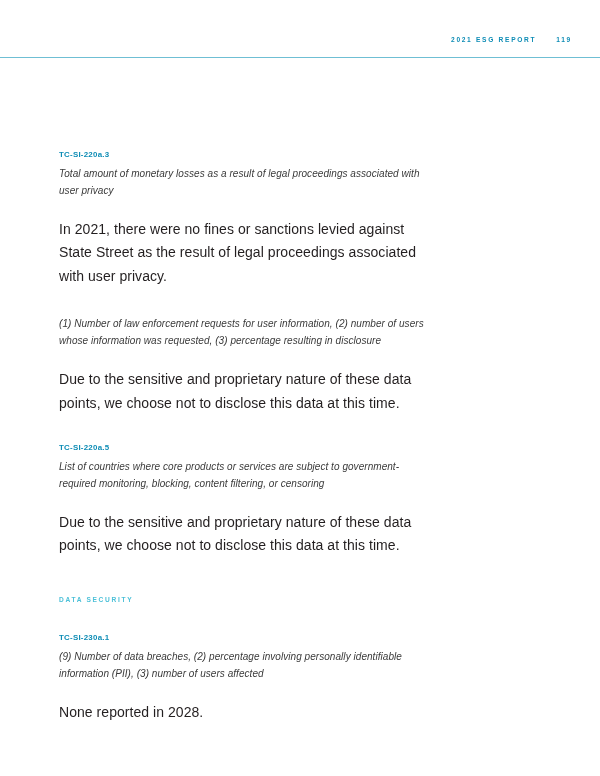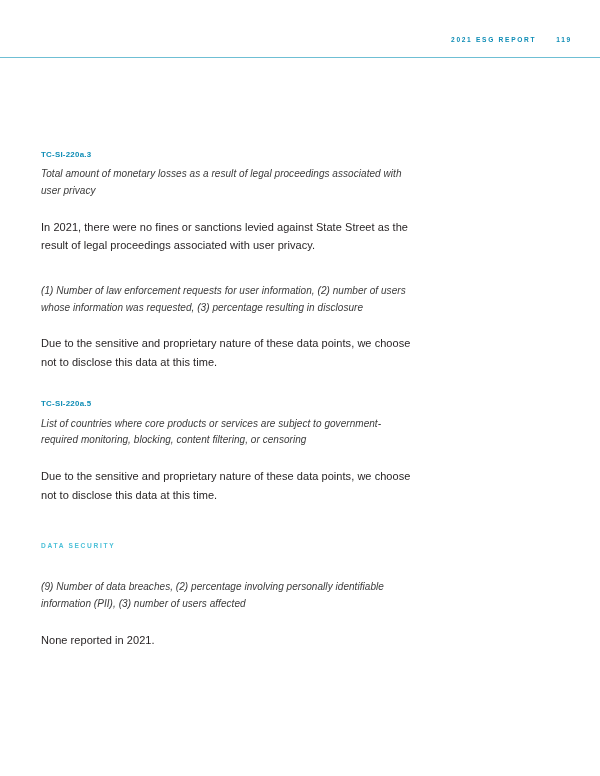--- a/index.html
+++ b/index.html
@@ -48,21 +48,21 @@
     letter-spacing: 1.7px;
     font-weight: bold;
     color: #0d8cb5;
   }
   .header-meta .page-num {
     color: #0d8cb5;
   }
   
   .content {
     position: absolute;
-    left: 41px;
+    left: 59px;
     top: 150px;
     width: 372px;
   }
   .block {
     margin-bottom: 0;
   }
   .code {
     font-size: 7.9px;
     font-weight: bold;
     color: #0d8cb5;
@@ -72,21 +72,21 @@
   }
   .metric {
     font-size: 10px;
     font-style: italic;
     color: #3a3a3a;
     line-height: 1.68;
     margin: 0;
     letter-spacing: 0.05px;
   }
   .answer {
-    font-size: 11px;
+    font-size: 14px;
     color: #231f20;
     line-height: 1.68;
     margin: 18px 0 0 0;
     letter-spacing: 0.05px;
   }
   .spacer-block {
     height: 28px;
   }
   .section-label {
     font-size: 6.6px;
@@ -139,18 +139,19 @@
       <p class="answer">Due to the sensitive and proprietary nature of these data points, we choose not to disclose this data at this time.</p>
     </div>
 
     <div class="sec-gap-top"></div>
 
     <p class="section-label">DATA SECURITY</p>
 
     <div class="sec-gap-bottom"></div>
 
     <div class="block">
+      <p class="code">TC-SI-230a.1</p>
       <p class="metric">(9) Number of data breaches, (2) percentage involving personally identifiable information (PII), (3) number of users affected</p>
-      <p class="answer">None reported in 2021.</p>
+      <p class="answer">None reported in 2028.</p>
     </div>
 
   </div>
 </div>
 
 </body></html>

